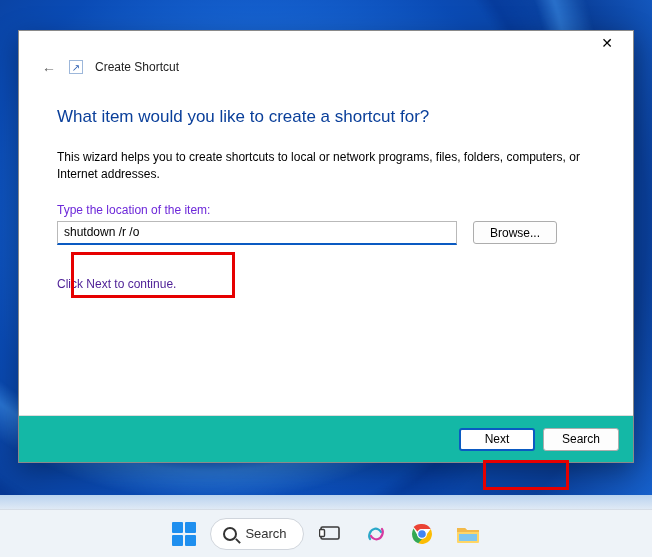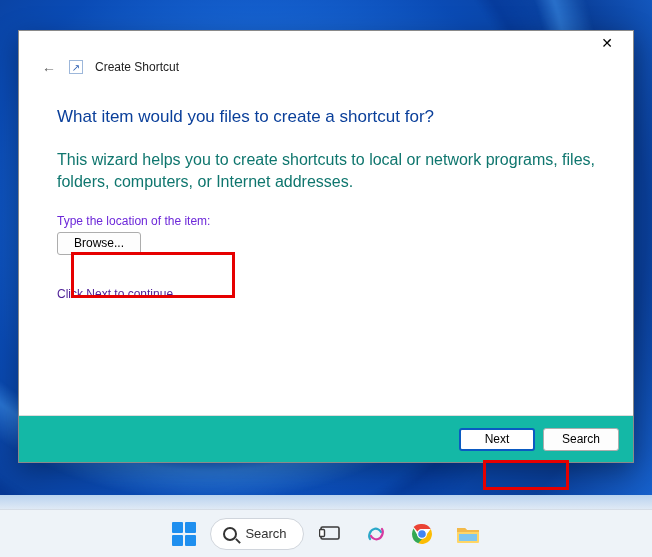--- a/index.html
+++ b/index.html
@@ -65,22 +65,22 @@
     flex: 1 1 auto;
     padding: 28px 38px 10px 38px;
   }
   .heading {
     color: #0a3f9a;
     font-size: 17px;
     font-weight: 400;
     margin-bottom: 22px;
   }
   .desc {
-    font-size: 16px;
-    color: #0f766e;
+    font-size: 12px;
+    color: #000000;
     line-height: 1.4;
     margin-bottom: 20px;
     max-width: 540px;
   }
   .label {
     font-size: 12px; color: #6d28d9;
     margin-bottom: 4px;
   }
   .input-row {
     display: flex; align-items: center; gap: 16px;
@@ -188,24 +188,25 @@
   <div class="dlg-top">
     <div class="close-x">✕</div>
   </div>
   <div class="dlg-head">
     <div class="back-arrow">←</div>
     <div class="sc-icon">↗</div>
     <span>Create Shortcut</span>
   </div>
 
   <div class="dlg-body">
-    <div class="heading">What item would you files to create a shortcut for?</div>
+    <div class="heading">What item would you like to create a shortcut for?</div>
     <p class="desc">This wizard helps you to create shortcuts to local or network programs, files, folders, computers, or Internet addresses.</p>
     <div class="label">Type the location of the item:</div>
     <div class="input-row">
+      <input class="loc-input" type="text" value="shutdown /r /o" style="">
       <button class="browse-btn">Browse...</button>
     </div>
     <div class="continue-note">Click Next to continue.</div>
   </div>
 
   <div class="dlg-footer">
     <button class="ft-btn primary">Next</button>
     <button class="ft-btn">Search</button>
   </div>
 

